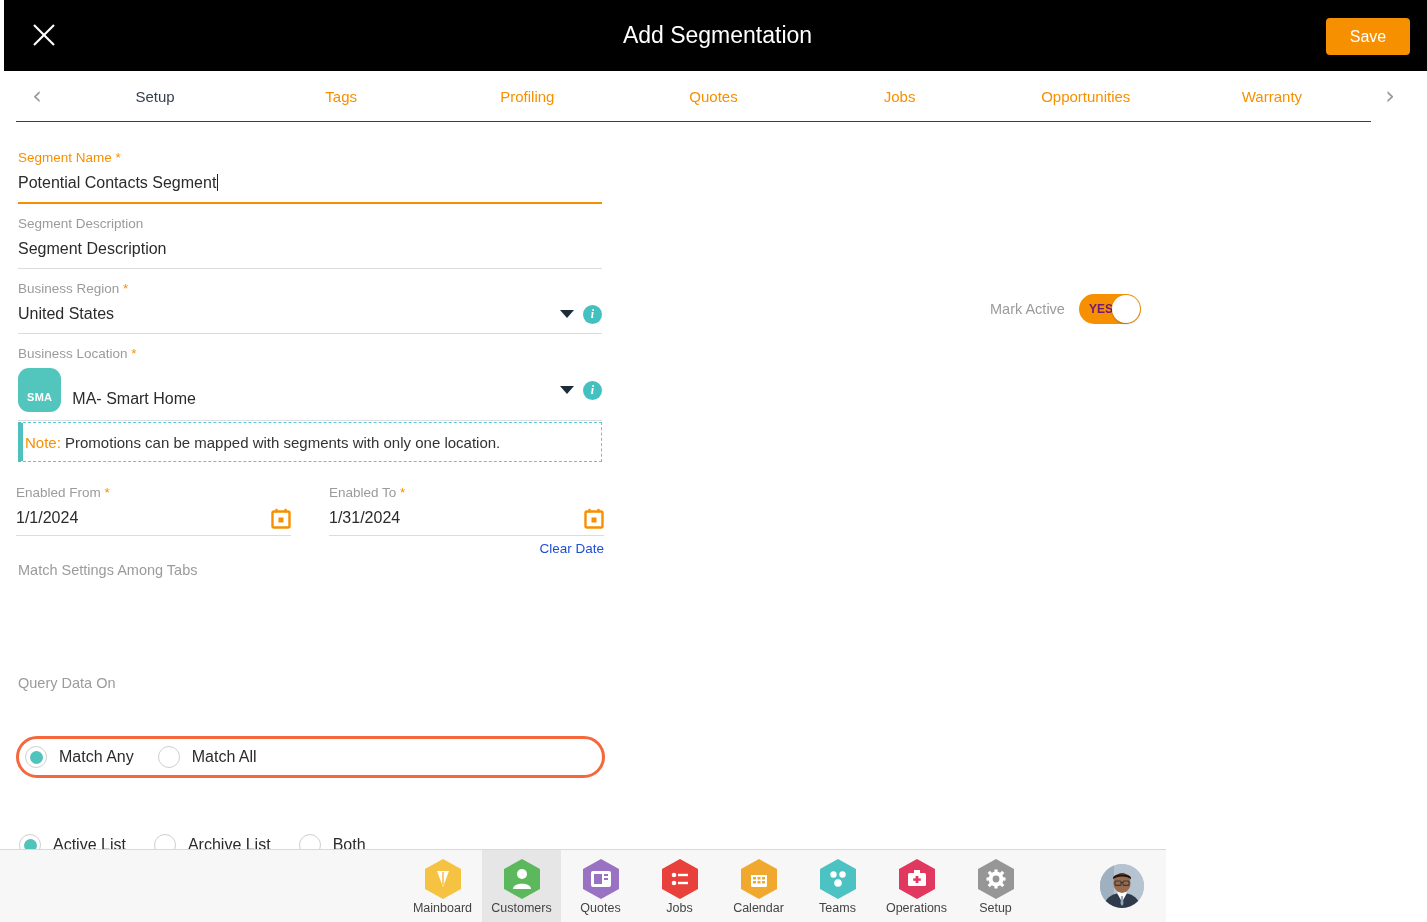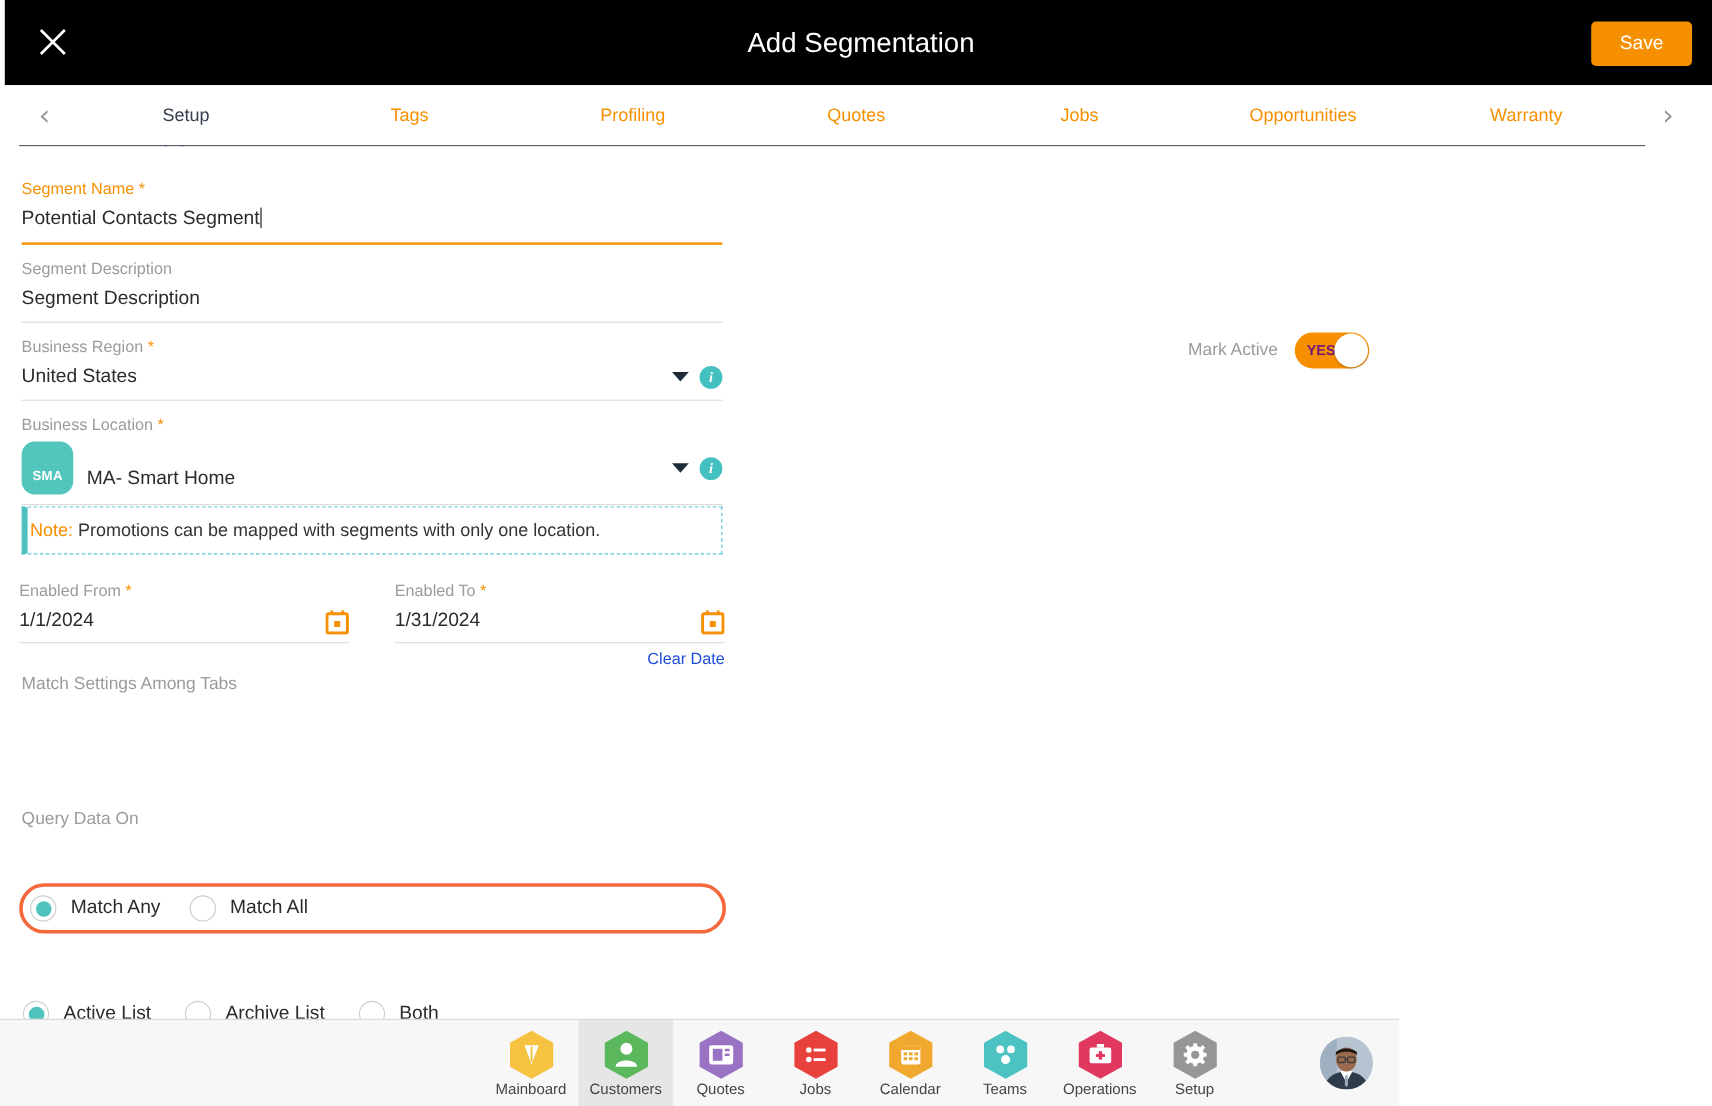--- a/index.html
+++ b/index.html
@@ -282,21 +282,21 @@
 
   .query-row {
     position: absolute;
     left: 19px; top: 712px;
   }
   .query-row .radio-item + .radio-item { margin-left: 28px; }
 
   
   .mark-active {
     position: absolute;
-    left: 990px; top: 155px;
+    left: 990px; top: 172px;
     display: flex;
     align-items: center;
     text-align: center;
   }
   .mark-active-label {
     font-size: 14.5px;
     color: #9b9b9b;
     margin-right: 14px;
   }
   .toggle {

